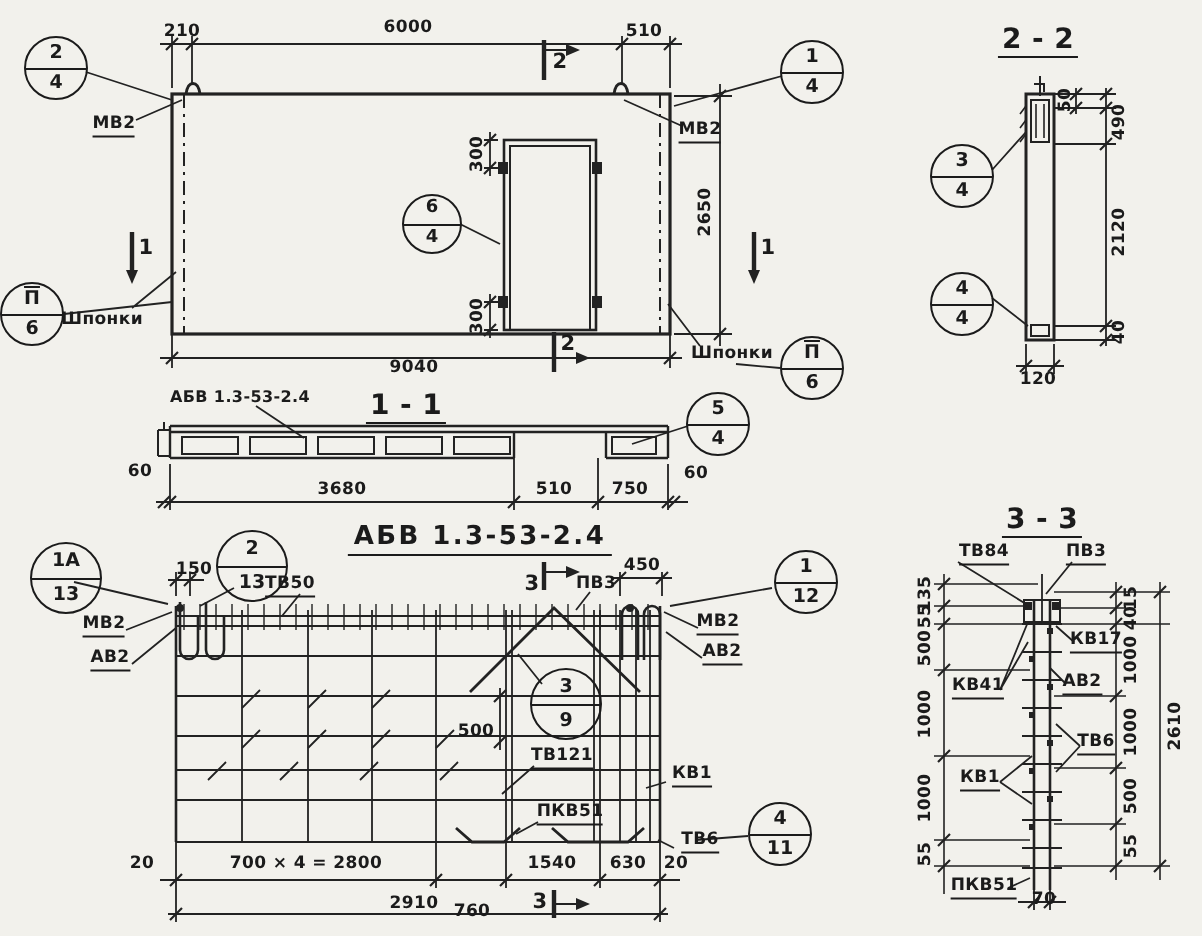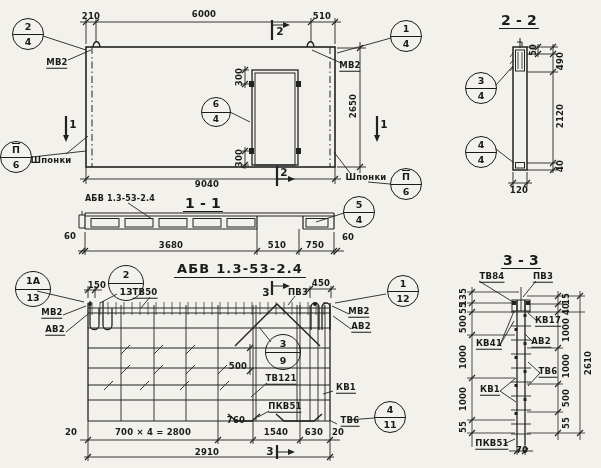--- a/index.html
+++ b/index.html
@@ -175,21 +175,21 @@
   <span class="t lbl" style="left:55px;top:330px">АВ2</span>
   <span class="t lbl" style="left:359px;top:312px">МВ2</span>
   <span class="t lbl" style="left:361px;top:327px">АВ2</span>
   <span class="t" style="left:238px;top:366px">500</span>
   <span class="t lbl" style="left:281px;top:379px">ТВ121</span>
   <span class="t lbl" style="left:346px;top:388px">КВ1</span>
   <span class="t lbl" style="left:285px;top:407px">ПКВ51</span>
   <span class="t lbl" style="left:350px;top:421px">ТВ6</span>
   <span class="t" style="left:71px;top:432px">20</span>
   <span class="t" style="left:153px;top:432px">700 × 4 = 2800</span>
-  <span class="t" style="left:236px;top:420px">760</span>
+  <span class="t" style="left:236px;top:456px">760</span>
   <span class="t" style="left:276px;top:432px">1540</span>
   <span class="t" style="left:314px;top:432px">630</span>
   <span class="t" style="left:338px;top:432px">20</span>
   <span class="t" style="left:207px;top:452px">2910</span>
   <span class="t mk" style="left:270px;top:451px">3</span>
 
   <span class="t ttl" style="left:521px;top:261px">3 - 3</span>
   <span class="t lbl" style="left:492px;top:277px">ТВ84</span>
   <span class="t lbl" style="left:543px;top:277px">ПВ3</span>
   <span class="t lbl" style="left:548px;top:321px">КВ17</span>

